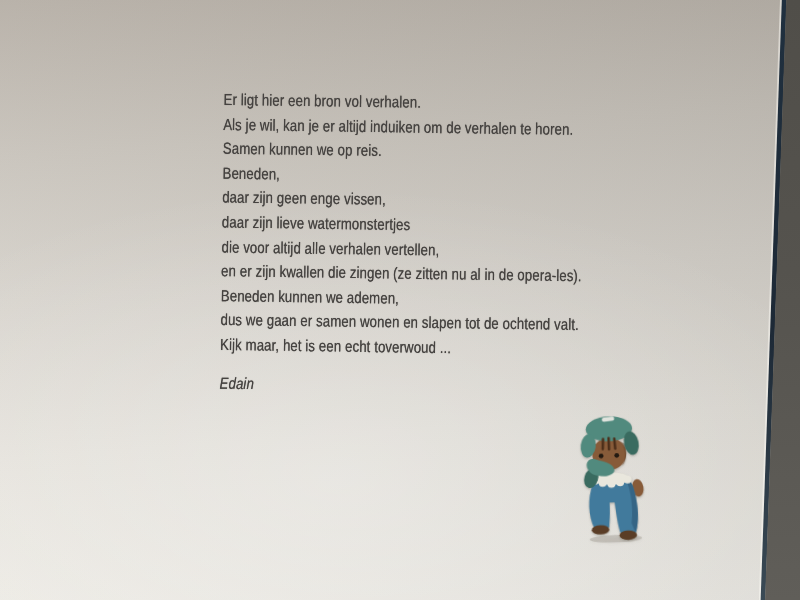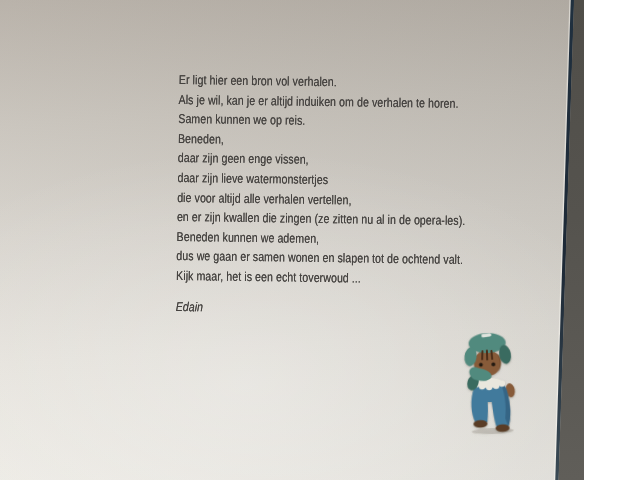--- a/index.html
+++ b/index.html
@@ -1,18 +1,18 @@
 <!DOCTYPE html>
 <html style="--c-page-top: #b5aea5; --c-page-bottom: #f1efe9; --c-text: #454240; --c-book-edge: #1d2936; --c-background-right: #605e59; --fig-cap: #4d8b7e; --fig-cap-dark: #376c60; --fig-face: #8a5a36; --fig-face-shadow: #6b4122; --fig-stripe: #4d2e17; --fig-overalls: #3d7ba0; --fig-overalls-dark: #2d5f81; --fig-collar: #e9e7dc; --fig-shoes: #5c3d24; --fig-white-stripe: #dfe3dd;"><head>
 <meta charset="utf-8">
 <style>
   html,body{margin:0;padding:0;}
   body{width:640px;height:480px;overflow:hidden;font-family:"Liberation Sans",sans-serif;}
 
-  .photo{position:relative;width:584px;height:480px;overflow:hidden;
+  .photo{position:relative;width:640px;height:480px;overflow:hidden;
     background:linear-gradient(176deg,
       var(--c-page-top,#b5aea5) 0%,
       #c8c3bb 24%,
       #d7d3cc 46%,
       #e5e2db 70%,
       var(--c-page-bottom,#f1efe9) 100%);}
 
   
   .light-overlay{position:absolute;inset:0;pointer-events:none;
     background:

